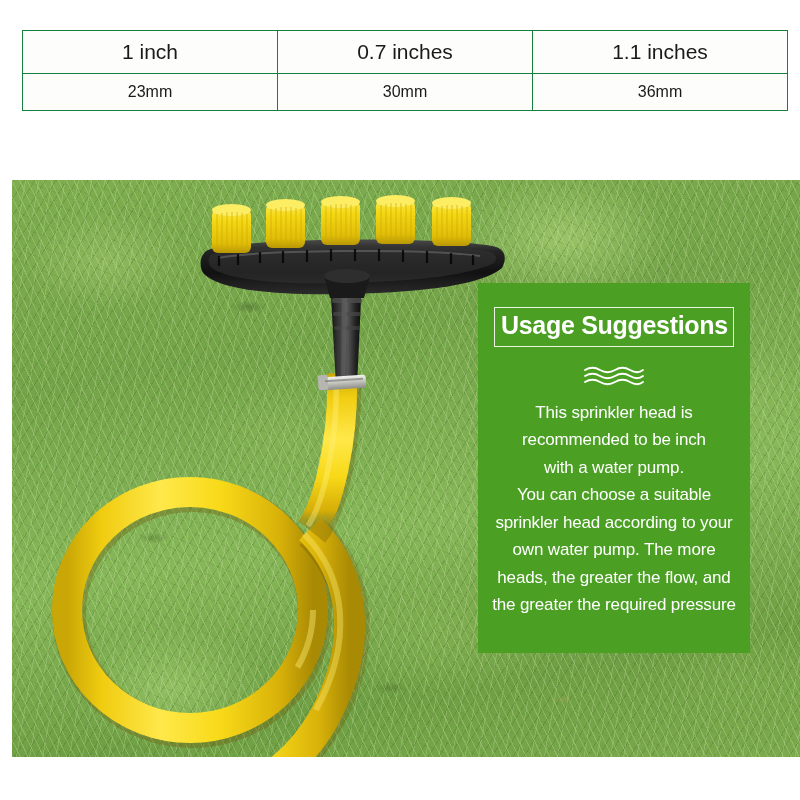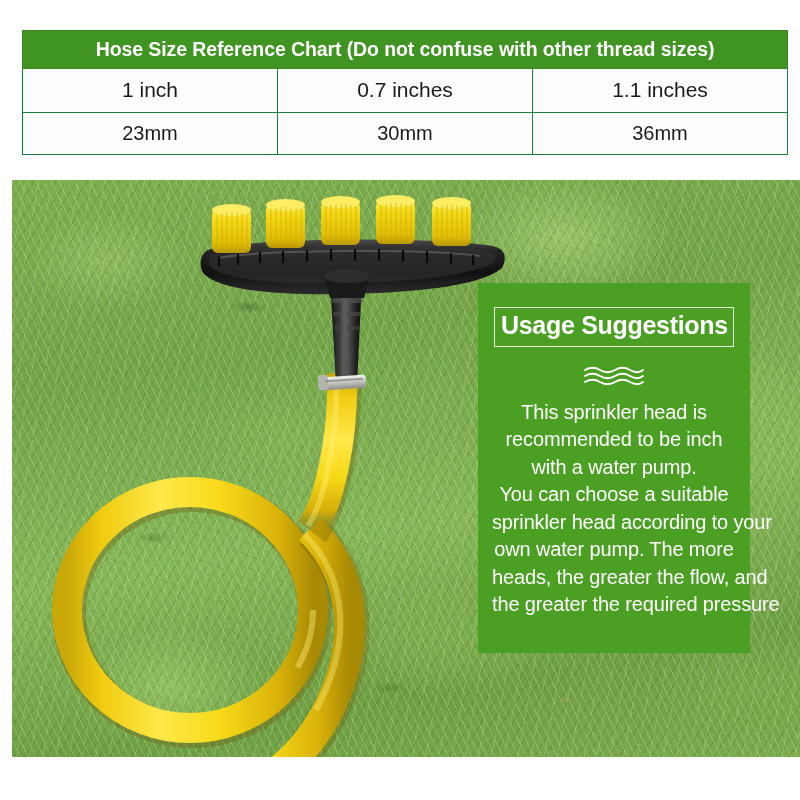--- a/index.html
+++ b/index.html
@@ -45,21 +45,21 @@
   .size-table .data-row td {
     background: #fdfefb;
     color: #1a1a1a;
     font-size: 21px;
     text-align: center;
     padding: 8px 4px 9px 4px;
     border: 1px solid #15803d;
     line-height: 1.2;
   }
 
-  .size-table .data-row.row-units td { font-size: 20px; }
+  .size-table .data-row.row-units td { font-size: 16px; }
 
   
   .photo {
     position: absolute;
     left: 12px;
     top: 180px;
     width: 788px;
     height: 577px;
     overflow: hidden;
     background: #6f9c46;
@@ -146,38 +146,35 @@
     white-space: nowrap;
   }
 
   .wave-divider {
     display: block;
     margin: 18px auto 12px auto;
   }
 
   .usage-body {
     color: #ffffff;
-    font-size: 20px;
+    font-size: 17px;
     line-height: 27.5px;
     text-align: center;
     padding: 0 2px;
     letter-spacing: -0.15px;
   }
   .usage-body .ln { display: block; white-space: nowrap; }
 </style>
 </head>
 <body>
 
 <div id="page">
 
   <table class="size-table">
     <tbody>
-      <tr class="hdr-row">
-        <td colspan="3">Hose Size Reference Chart (Do not confuse with other thread sizes)</td>
-      </tr>
       <tr class="data-row row-sizes">
         <td>1 inch</td>
         <td>0.7 inches</td>
         <td>1.1 inches</td>
       </tr>
       <tr class="data-row row-units">
         <td>23mm</td>
         <td>30mm</td>
         <td>36mm</td>
       </tr>

